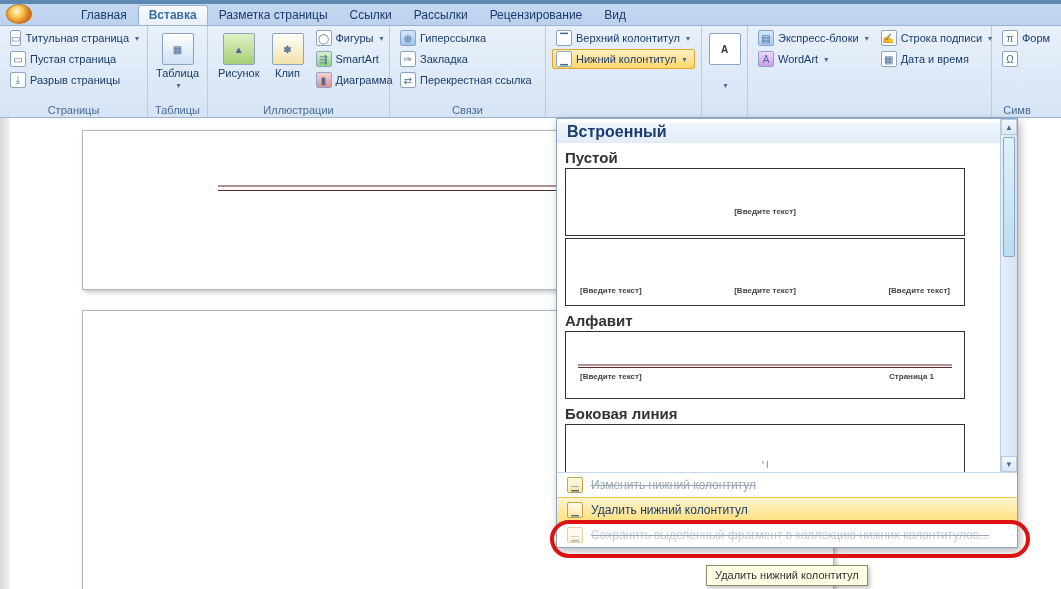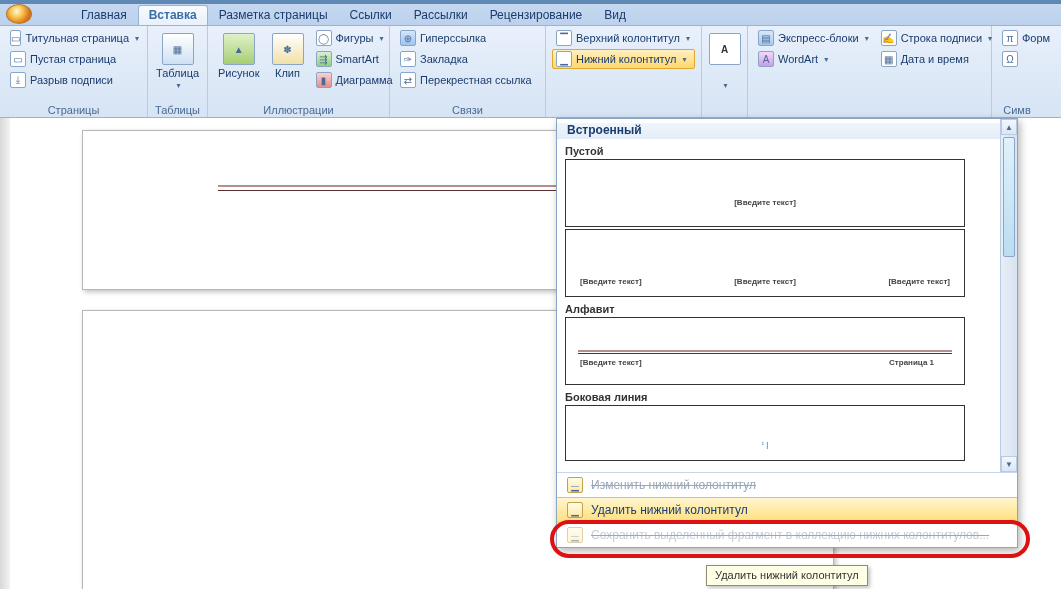--- a/index.html
+++ b/index.html
@@ -37,22 +37,22 @@
   .gutter { position:absolute; top:0; left:0; bottom:0; width:10px; background:linear-gradient(to right,#d8d8d8,#f3f3f3);}
   .page { position:absolute; background:#fff; border:1px solid #b7b7b7; box-shadow:2px 2px 5px rgba(0,0,0,.25); }
   .page1 { left:82px; top:12px; width:752px; height:160px; }
   .page2 { left:82px; top:192px; width:752px; height:380px; }
   .page1 .rule { position:absolute; left:135px; right:60px; top:54px; height:6px; border-top:2px solid #b38f8f; border-bottom:1px solid #5a2e2e; }
   .page1 .footer-sample { position:absolute; left:135px; top:72px; font-size:17px; letter-spacing:1px; color:#777; }
 
   
   .gallery { position:absolute; top:118px; left:556px; width:462px; height:430px; background:#fff; border:1px solid #8aa5c6; box-shadow:2px 3px 8px rgba(0,0,0,.3); display:flex; flex-direction:column; z-index:10;}
   .gallery-inner{ position:relative; flex:1; overflow:hidden; padding:4px 4px 0 8px; }
-  .gallery-hd { color:#1a3c6e; font-size:12px; font-weight:600; padding:0 0 2px 2px; background:linear-gradient(#f0f5fc,#e2ecf8); margin-left:-8px; margin-right:-4px; padding-left:10px; }
-  .gitemlbl { font-size:11px; font-weight:700; color:#333; margin:6px 4px 2px 0;}
+  .gallery-hd { color:#1a3c6e; font-size:16px; font-weight:600; padding:0 0 2px 2px; background:linear-gradient(#f0f5fc,#e2ecf8); margin-left:-8px; margin-right:-4px; padding-left:10px; }
+  .gitemlbl { font-size:15px; font-weight:700; color:#333; margin:6px 4px 2px 0;}
   .gthumb { border:1px solid #333; height:68px; width:400px; position:relative; background:#fff; margin-bottom:2px;}
   .gtxt { position:absolute; font-size:8px; color:#444; font-weight:700;}
   .gscroll { position:absolute; top:0; right:0; bottom:0; width:17px; background:linear-gradient(to right,#e9eef6,#d7e2f1); border-left:1px solid #b6cbe4;}
   .gscroll .arr{position:absolute;left:0;right:0;height:16px;background:linear-gradient(#f3f7fc,#dbe6f4);border:1px solid #b6cbe4;display:flex;align-items:center;justify-content:center;font-size:8px;color:#4a6a95;}
   .gscroll .thumb{position:absolute;left:2px;right:2px;top:18px;height:120px;background:linear-gradient(#e0f2fb,#b9ddf2);border:1px solid #8aa5c6;border-radius:2px;}
   .gfoot { border-top:1px solid #c7d6ea; }
   .gcmd { display:flex; align-items:center; gap:8px; font-size:12px; color:#1a3c6e; padding:4px 10px; }
   .gcmd .ico{border-color:#c2a24a;background:linear-gradient(#fffbe9,#ffe9a4);}
   .gcmd.struck { color:#9aa7b8; text-decoration:line-through; text-decoration-color:#9aa7b8;}
   .gcmd.hl { background:linear-gradient(#fff6d0,#ffdf7d); border-top:1px solid #f0c04a; border-bottom:1px solid #f0c04a; }
@@ -89,21 +89,21 @@
         <div class="ctl dd-caret">
             <span class="ico blank">▭</span>
             <span>Титульная страница</span>
           </div>
         <div class="ctl">
             <span class="ico blank">▭</span>
             <span>Пустая страница</span>
           </div>
         <div class="ctl">
             <span class="ico blank">⤓</span>
-            <span>Разрыв подписи</span>
+            <span>Разрыв страницы</span>
           </div>
       </div>
     </div>
     <div class="group-title">Страницы</div>
   </div>
 
   <div class="group" style="width:60px;">
     <div class="group-body" style="justify-content:center;">
       <div class="ctl big dd-caret">
         <span class="ico table">▦</span>

